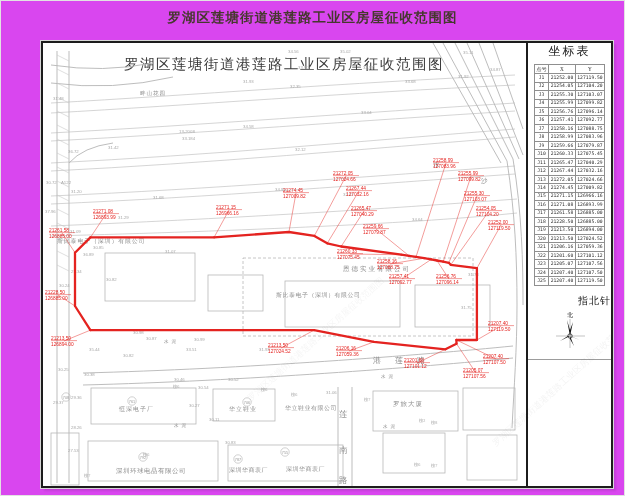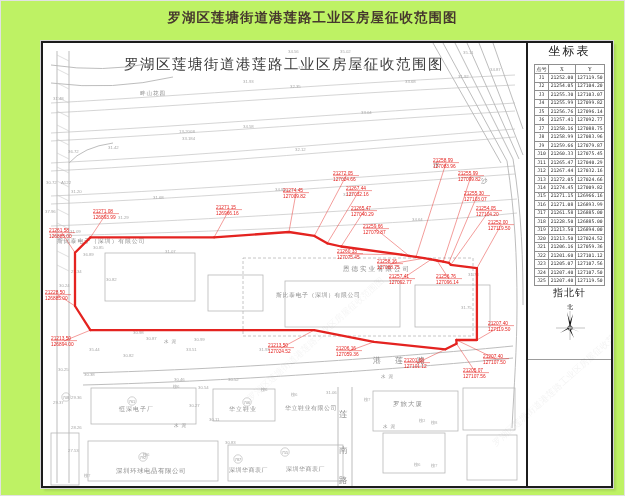--- a/index.html
+++ b/index.html
@@ -1,35 +1,35 @@
 <!DOCTYPE html>
 <html><head>
 <meta charset="utf-8">
 <style>
   html,body{margin:0;padding:0;background:#fff;}
-  .page{position:relative;width:625px;height:496px;background:#bef264;
+  .page{position:relative;width:625px;height:496px;background:#d946ef;
         border:1px solid #e2e2e2;box-sizing:border-box;overflow:hidden;
         font-family:"Liberation Sans",sans-serif;}
   .page-title{position:absolute;top:8px;left:0;width:100%;text-align:center;
         font-size:13.5px;font-weight:bold;color:#46382e;letter-spacing:1px;
         font-family:"Liberation Sans",sans-serif;}
   .block{position:absolute;left:40px;top:40px;width:572px;height:447px;
         border:2px solid #1c1c1c;box-sizing:border-box;background:#fff;
         box-shadow:0 0 0 1px #d6d6d6,3px 3px 2px rgba(0,0,0,0.10);
         display:flex;overflow:hidden;}
   .map-area{position:relative;width:483px;height:100%;overflow:hidden;}
   .sidebar{position:relative;flex:1;border-left:2px solid #1c1c1c;background:#fff;}
   .sb-title{text-align:center;font-size:12px;color:#222;
         font-family:"Liberation Serif",serif;letter-spacing:2px;}
   .coord-table{border-collapse:collapse;margin:4px auto 0 auto;
         font-family:"DejaVu Sans Mono",monospace;font-size:4.7px;color:#333;}
   .coord-table th,.coord-table td{border:0.5px solid #8f8f8f;padding:0.8px 1.5px;
         text-align:center;line-height:1.25;font-weight:normal;}
   .coord-table th{font-family:"Liberation Serif",serif;font-size:5.2px;}
-  .sb-compass-label{margin-top:0;text-align:center;font-size:10px;color:#222;
+  .sb-compass-label{margin-top:8px;text-align:right;font-size:10px;color:#222;
         font-family:"Liberation Serif",serif;letter-spacing:1px;}
   .compass-wrap{text-align:center;margin-top:2px;}
   .sb-divider{position:absolute;left:0;top:316px;width:100%;height:1px;background:#9c9c9c;}
   .wm{position:absolute;color:rgba(50,50,50,0.06);white-space:nowrap;
         font-size:9px;pointer-events:none;font-family:"Liberation Serif",serif;}
   .wm1{right:-40px;bottom:95px;transform:rotate(-42deg);}
   .wm2{right:120px;bottom:140px;transform:rotate(-42deg);color:rgba(50,50,50,0.05);}
 </style>
 </head>
 <body>

